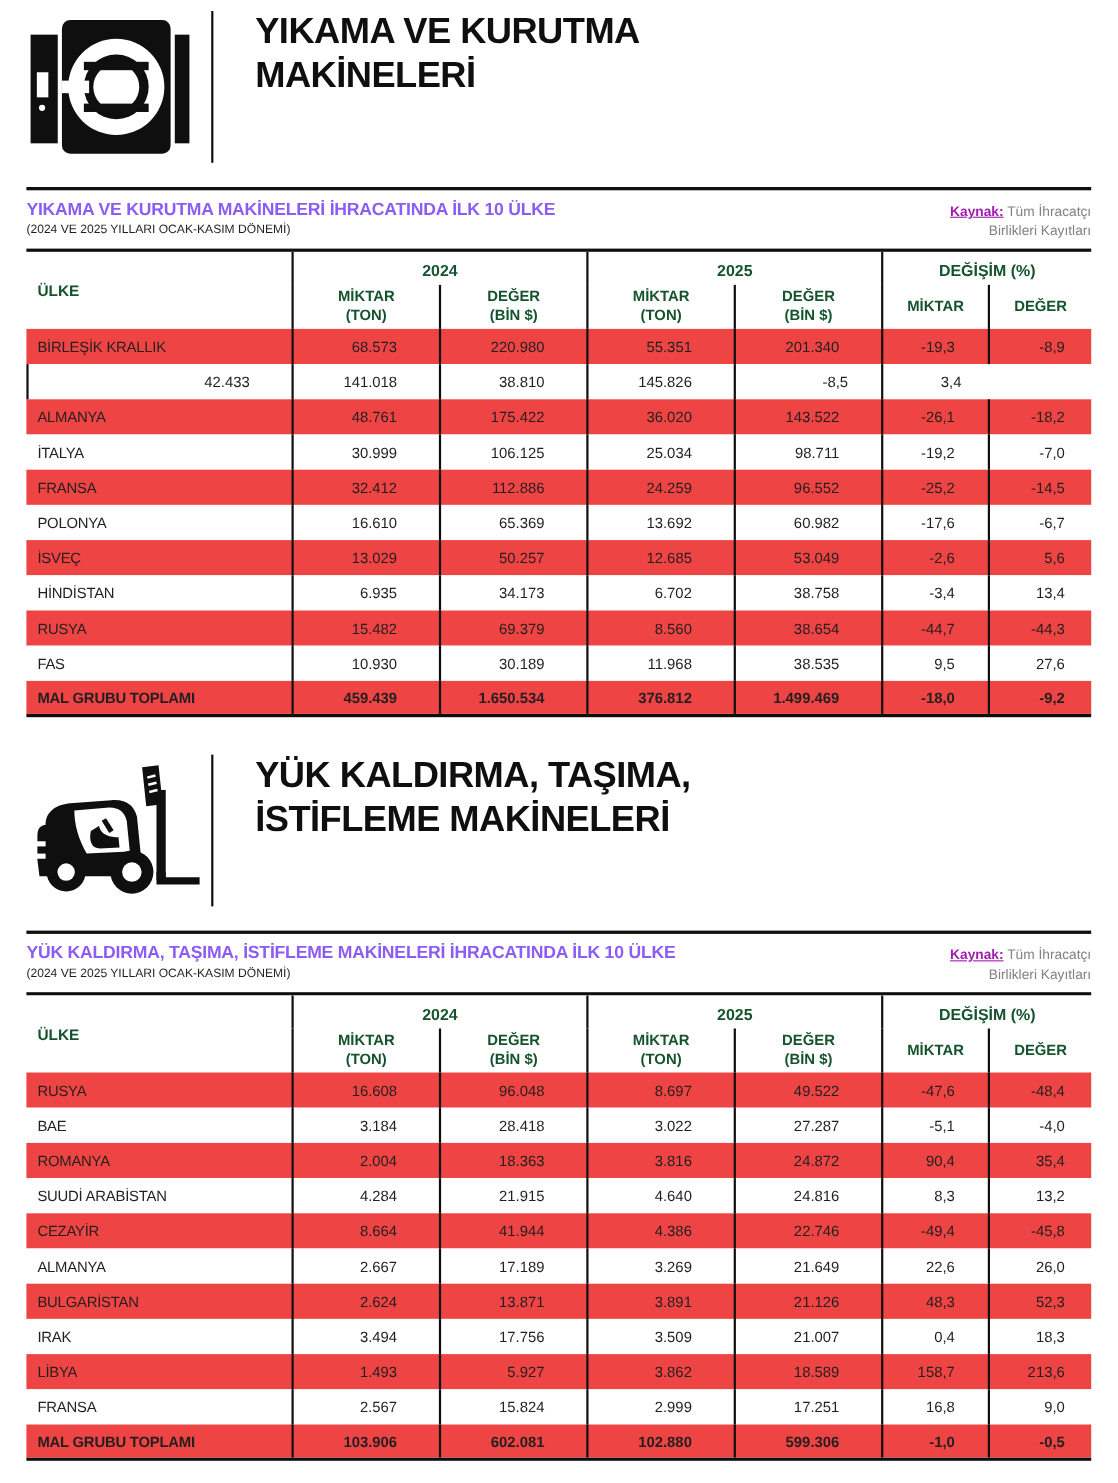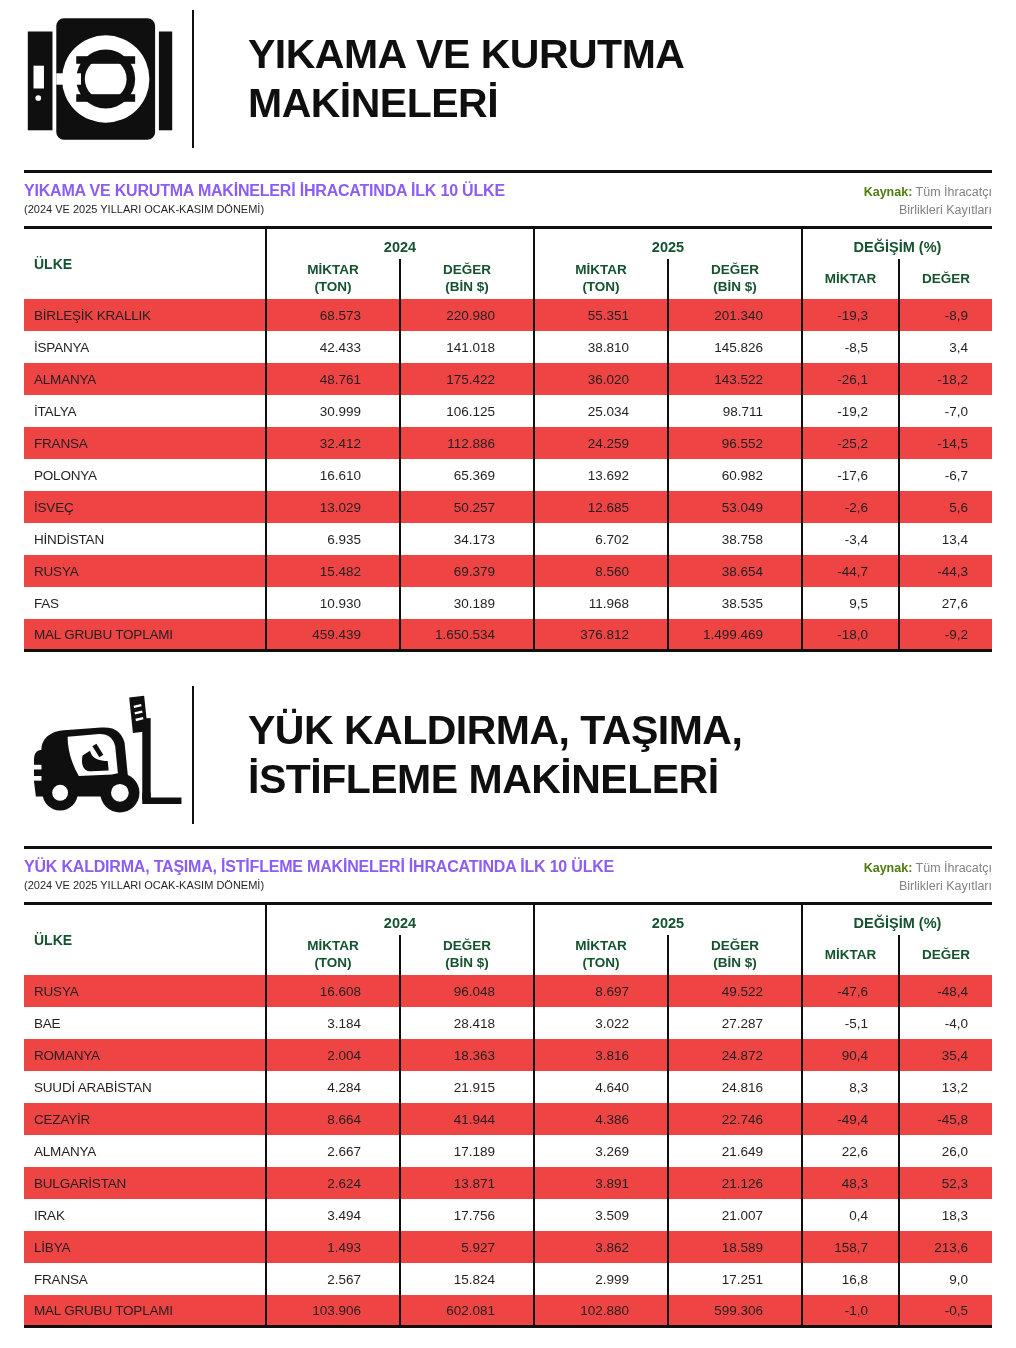--- a/index.html
+++ b/index.html
@@ -8,31 +8,31 @@
     width:1016px; height:1348px; overflow:hidden;
     font-family:"Liberation Sans", sans-serif;
     color:#231f20;
   }
   
   .sec-head { display:flex; align-items:stretch; margin:8px 24px 0; height:142px; }
   .sec-head.second { margin-top:32px; }
   .icon-wrap { width:168px; display:flex; align-items:center; justify-content:flex-start; }
   .vdiv { width:2px; background:#0f0f0f; margin:2px 0; }
   .big-title {
-    display:flex; flex-direction:column; justify-content:center;
-    padding-left:54px; font-size:41px; font-weight:800;
+    display:flex; flex-direction:column; 
+    padding-left:38px; font-size:33px; font-weight:800;
     letter-spacing:-0.5px; line-height:1.2; color:#0f0f0f;
   }
   
   .rule { height:3px; background:#0f0f0f; margin:20px 24px 0; }
   .meta { display:flex; justify-content:space-between; align-items:flex-start; margin:9px 24px 7px; }
   .meta .t1 { font-size:16px; font-weight:700; letter-spacing:-0.2px; color:#8b5cf6; }
   .meta .t2 { font-size:11px; margin-top:3px; color:#231f20; }
   .source { text-align:right; font-size:12.5px; line-height:1.4; color:#818285; padding-top:2px; }
-  .source .lbl { font-weight:700; color:#4d7c0f; }
+  .source .lbl { font-weight:700; color:#a21caf;text-decoration:underline; }
   
   .xtable { margin:0 24px; border-top:3px solid #0f0f0f; border-bottom:3px solid #0f0f0f; }
   .grid7 { display:grid; grid-template-columns:241px 134px 134px 134px 134px 97px 94px; }
   .thead { grid-template-rows:30px 40px; background:#fff; }
   .hc { display:flex; align-items:center; justify-content:center; font-weight:700; color:#14532d; }
   .h-country { grid-row:1/3; grid-column:1; justify-content:flex-start; padding-left:10px; font-size:14px; }
   .h-year { font-size:14.5px; padding-top:6px; }
   .h-y1 { grid-column:2/4; grid-row:1; border-left:2px solid #0f0f0f; }
   .h-y2 { grid-column:4/6; grid-row:1; border-left:2px solid #0f0f0f; }
   .h-chg { grid-column:6/8; grid-row:1; border-left:2px solid #0f0f0f; }
@@ -43,21 +43,21 @@
   
   .trow { height:32px; background:#fff; }
   .trow.odd { background:#ef4444; }
   .cell { display:flex; align-items:center; font-size:13.5px; color:#231f20; }
   .cell.bl { border-left:2px solid #0f0f0f; }
   .c-country { padding-left:10px; letter-spacing:-0.2px; }
   .c-num { justify-content:flex-end; padding-right:38px; }
   .c-chg5 { justify-content:flex-end; padding-right:30px; }
   .c-chg6 { justify-content:flex-end; padding-right:24px; }
   .t-total .trow { height:30px; }
-  .t-total .cell { font-weight:400;text-align:center; }
+  .t-total .cell { font-weight:700;text-align:center; }
 </style>
 </head>
 <body>
 
 <div class="sec-head">
   <div class="icon-wrap">
     <svg width="152" height="134" viewBox="0 0 160 140">
       <rect x="4" y="20" width="152" height="104" fill="#0f0f0f"></rect>
       <rect x="10" y="56" width="11" height="24" fill="#ffffff"></rect>
       <circle cx="15" cy="90" r="3" fill="#ffffff"></circle>
@@ -124,21 +124,20 @@
       <div class="trow grid7 odd">
         <div class="cell c-country">BİRLEŞİK KRALLIK</div>
         <div class="cell bl c-num">68.573</div>
         <div class="cell bl c-num">220.980</div>
         <div class="cell bl c-num">55.351</div>
         <div class="cell bl c-num">201.340</div>
         <div class="cell bl c-chg5">-19,3</div>
         <div class="cell bl c-chg6">-8,9</div>
       </div>
       <div class="trow grid7">
-        <div class="cell c-country">İSPANYA</div>
         <div class="cell bl c-num">42.433</div>
         <div class="cell bl c-num">141.018</div>
         <div class="cell bl c-num">38.810</div>
         <div class="cell bl c-num">145.826</div>
         <div class="cell bl c-chg5">-8,5</div>
         <div class="cell bl c-chg6">3,4</div>
       </div>
       <div class="trow grid7 odd">
         <div class="cell c-country">ALMANYA</div>
         <div class="cell bl c-num">48.761</div>

